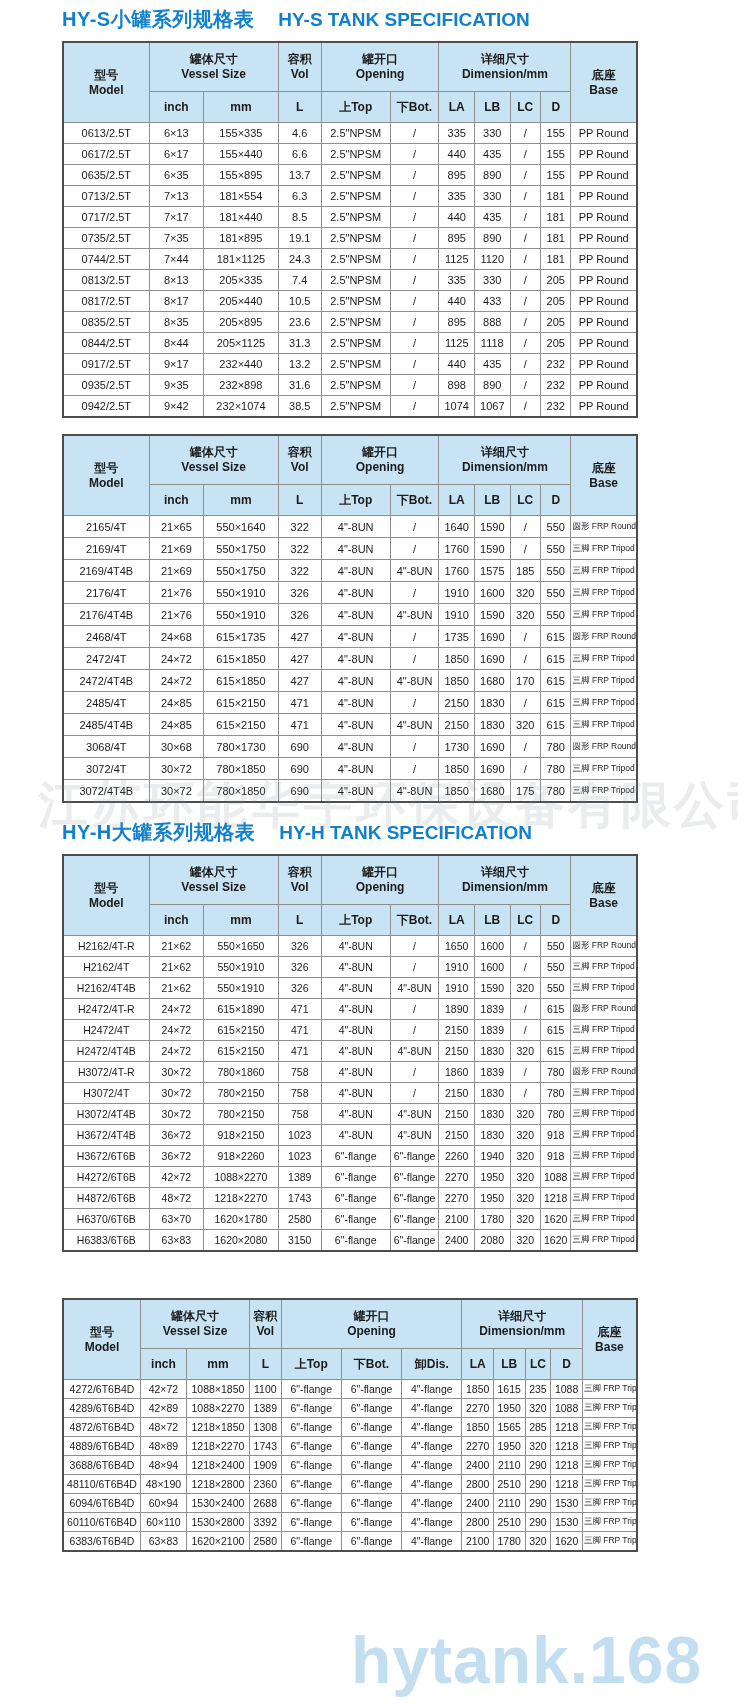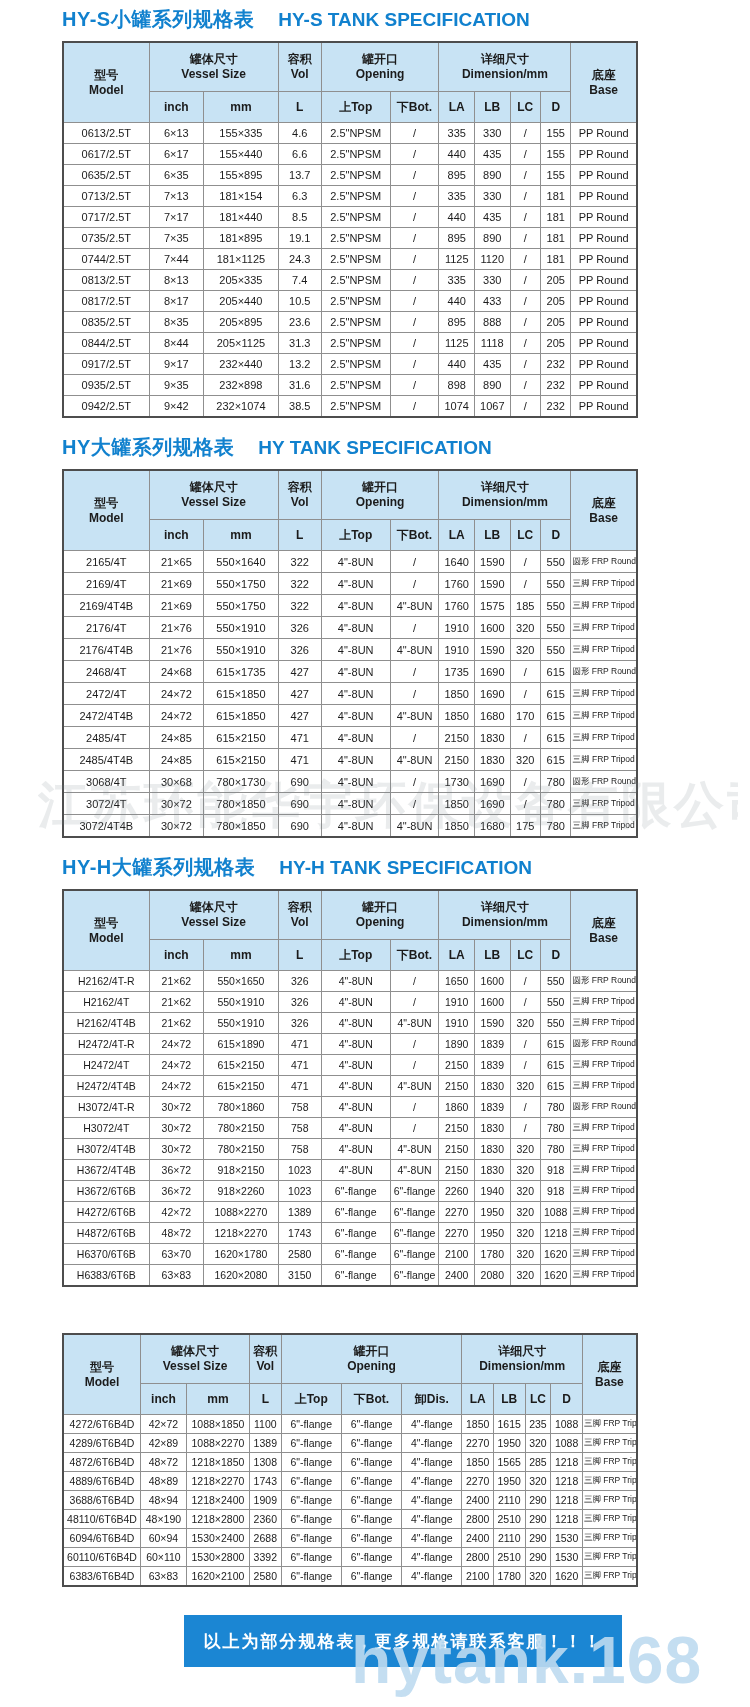--- a/index.html
+++ b/index.html
@@ -155,21 +155,21 @@
                 <td>/</td>
                 <td>895</td>
                 <td>890</td>
                 <td>/</td>
                 <td>155</td>
                 <td>PP Round</td>
               </tr>
               <tr>
                 <td>0713/2.5T</td>
                 <td>7×13</td>
-                <td>181×154</td>
+                <td>181×554</td>
                 <td>6.3</td>
                 <td>2.5"NPSM</td>
                 <td>/</td>
                 <td>335</td>
                 <td>330</td>
                 <td>/</td>
                 <td>181</td>
                 <td>PP Round</td>
               </tr>
               <tr>
@@ -301,24 +301,20 @@
                 <td>/</td>
                 <td>232</td>
                 <td>PP Round</td>
               </tr>
             </tbody>
           </table>
         </div>
     </section>
 
     <section class="spec-section s2">
-      <h2 class="sec-title">
-        <span class="zh">HY大罐系列规格表</span>
-        <span class="en">HY TANK SPECIFICATION</span>
-      </h2>
       <div class="table-host">
           <table class="spec-table">
             <colgroup>
               <col style="width: 15%;">
               <col style="width: 9.5%;">
               <col style="width: 13%;">
               <col style="width: 7.5%;">
               <col style="width: 12%;">
               <col style="width: 8.5%;">
               <col style="width: 6.2%;">
@@ -947,20 +943,17 @@
                 <td>1780</td>
                 <td>320</td>
                 <td>1620</td>
                 <td class="base">三脚 FRP Tripod</td>
               </tr>
             </tbody>
           </table>
         </div>
     </section>
 
-    <div class="footer-bar">
-      <span>以上为部分规格表，更多规格请联系客服！！！</span>
-    </div>
   </div>
 
   <div class="wm-company">江苏环能华宇环保设备有限公司</div>
   <div class="wm-brand">hytank.168</div>
 </div>
 
 </body></html>

